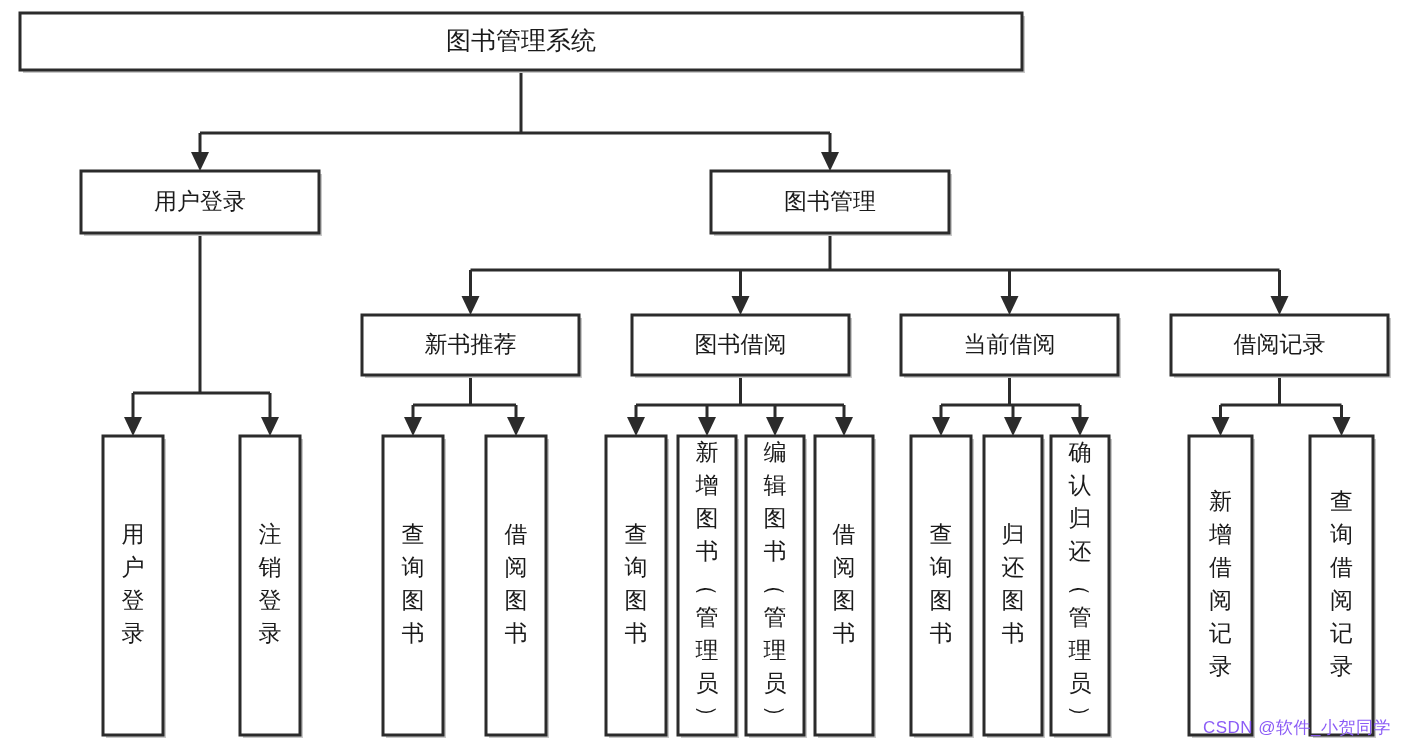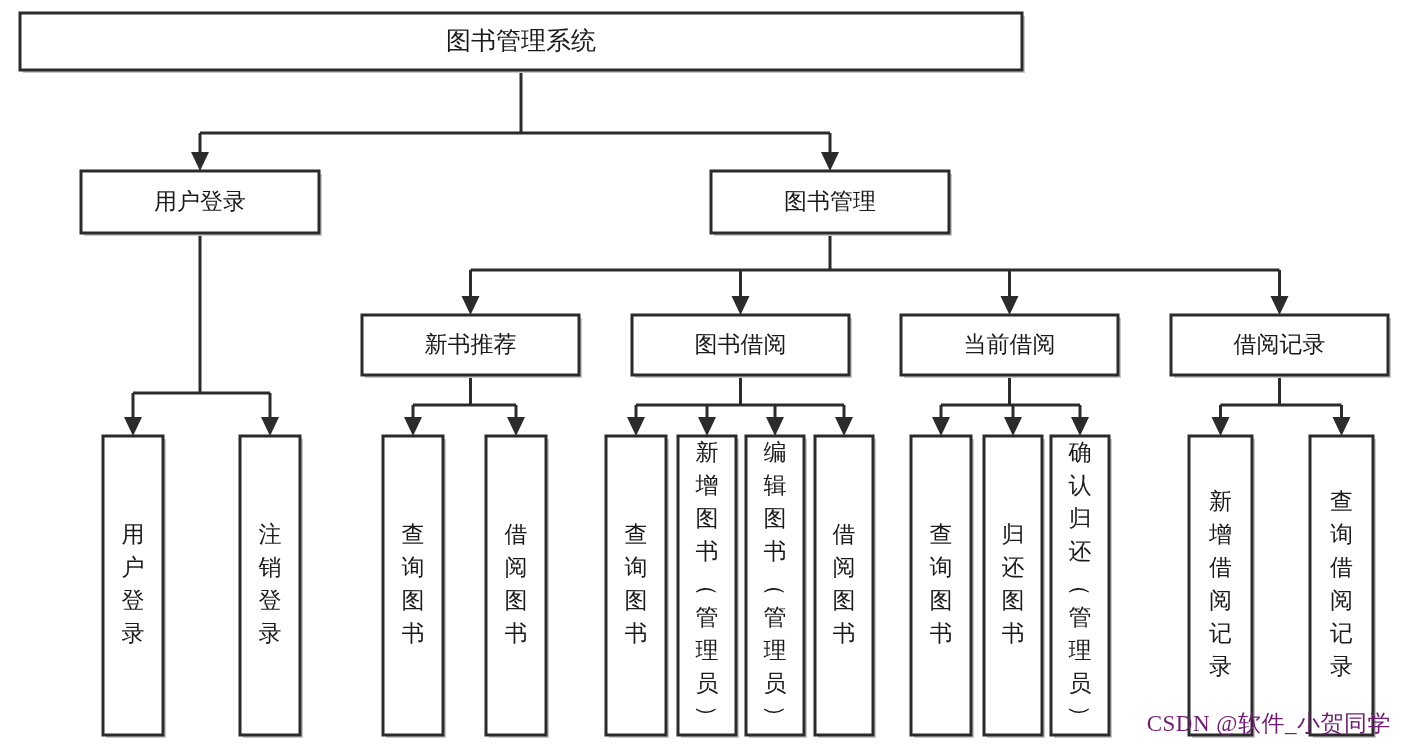--- a/index.html
+++ b/index.html
@@ -50,23 +50,23 @@
     fill: none;
   }
   .arrow-head {
     fill: #2b2b2b;
     stroke: none;
   }
   .watermark {
     position: absolute;
     right: 14px;
     bottom: 8px;
-    font-family: Liberation Serif, serif;
-    font-size: 23px;
-    color: #701a75;
+    font-family: Liberation Sans, sans-serif;
+    font-size: 17px;
+    color: #8b5cf6;
     white-space: nowrap;
     letter-spacing: 0.5px;
   }
 </style>
 </head>
 <body>
 
 <div id="diagram-root">
   <svg id="diagram-svg" width="1405" height="747" viewBox="0 0 1405 747" xmlns="http://www.w3.org/2000/svg">
     <defs>

